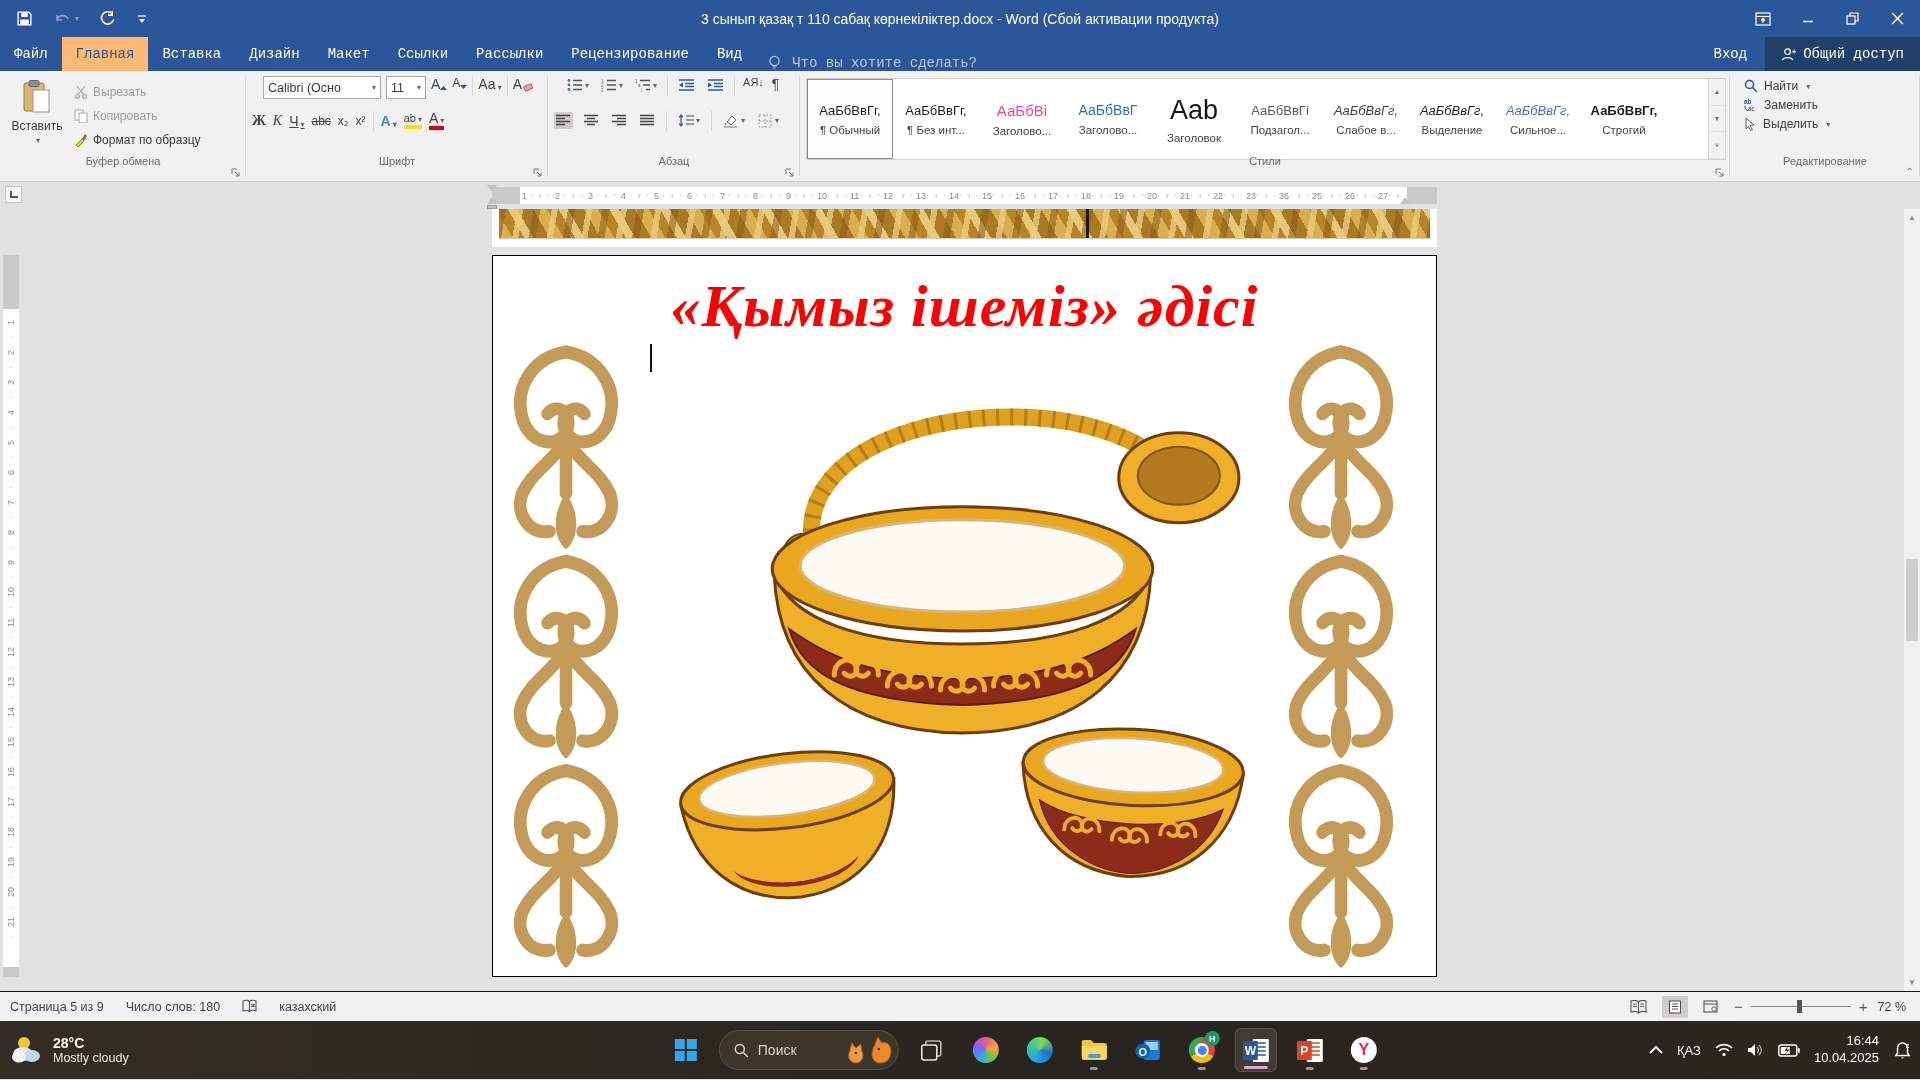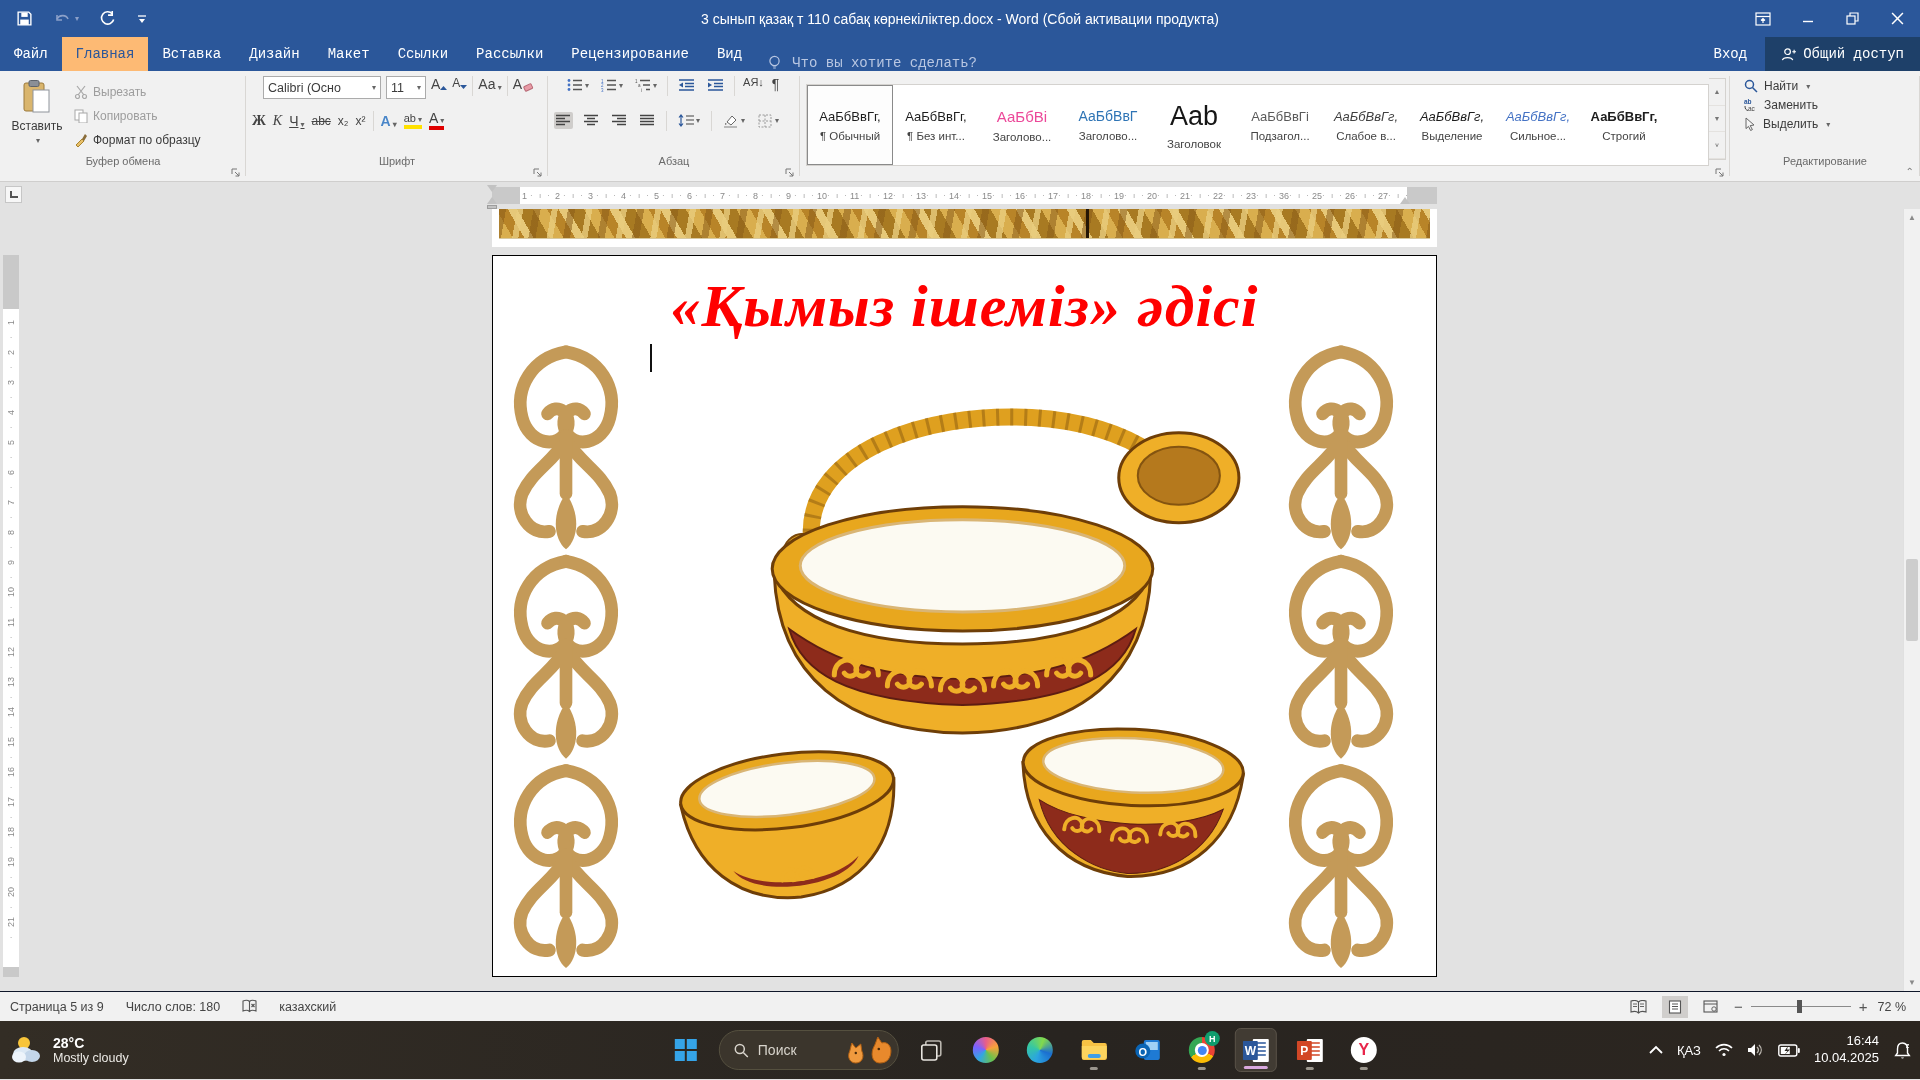--- a/index.html
+++ b/index.html
@@ -46,21 +46,21 @@
   .strike-g { text-decoration:line-through; font-size:12px; }
   .eff-g { color:#4a86c8; font-weight:bold; text-shadow:0 0 1px #fff; }
   .hl-g { font-size:11px; border-bottom:4px solid #ffe100; line-height:1.1; }
   .fc-g { border-bottom:4px solid #e00000; line-height:1.1; }
   .caret { font-size:8px; color:#666; margin-left:2px; }
   .vsep { width:1px; height:20px; background:#d9d7d4; }
   .align-act { background:#cfcdcb; border-radius:2px; padding:2px; }
   .pbtn { padding:2px; display:flex; align-items:center; }
 
   .g-sty { width:930px; display:flex; }
-  .sty-gallery { display:flex; background:#fff; border:1px solid #d4d2cf; margin-top:8px; height:82px; overflow:hidden; flex:1; }
+  .sty-gallery { display:flex; background:#fff; border:1px solid #d4d2cf; margin-top:2px; height:82px; overflow:hidden; flex:1; }
   .sty { display:flex; flex-direction:column; align-items:center; justify-content:center; gap:6px; padding:0 9px; min-width:86px; }
   .sty.sel { border:1px solid #8a8a8a; background:#fdfdfd; }
   .s-sample { font-size:13px; color:#1d1d1d; white-space:nowrap; }
   .sty2 .s-sample { color:#ec4899; font-size:15px; }
   .sty3 .s-sample { color:#2e74b5; font-size:14px; }
   .sty4 .s-sample { font-size:27px; color:#161616; }
   .sty5 .s-sample { color:#5a5a5a; }
   .sty6 .s-sample { font-style:italic; color:#404040; }
   .sty7 .s-sample { font-style:italic; color:#1d1d1d; }
   .sty8 .s-sample { font-style:italic; color:#4472c4; }
@@ -484,20 +484,21 @@
         <div class="sty sty9">
             <span class="s-sample">АаБбВвГг,</span>
             <span class="s-name">Строгий</span>
           </div>
       </div>
       <div class="sty-scroll">
         <div>▲</div>
         <div>▼</div>
         <div>⩛</div>
       </div>
+      <div class="grp-label">Стили</div>
       <svg class="dlg" width="10" height="10" viewBox="0 0 10 10">
           <path d="M1 1h5 M1 1v5" stroke="#777" fill="none"></path>
           <path d="M4 4 L8 8 M8 4.5 V8 H4.5" stroke="#777" fill="none"></path>
         </svg>
     </div>
 
     <div class="grp g-edit" style="padding-bottom:18px">
       <div class="ed-row">
         <svg width="14" height="14" viewBox="0 0 14 14">
             <circle cx="5.5" cy="5.5" r="4" fill="none" stroke="#2b579a" stroke-width="1.5"></circle>

